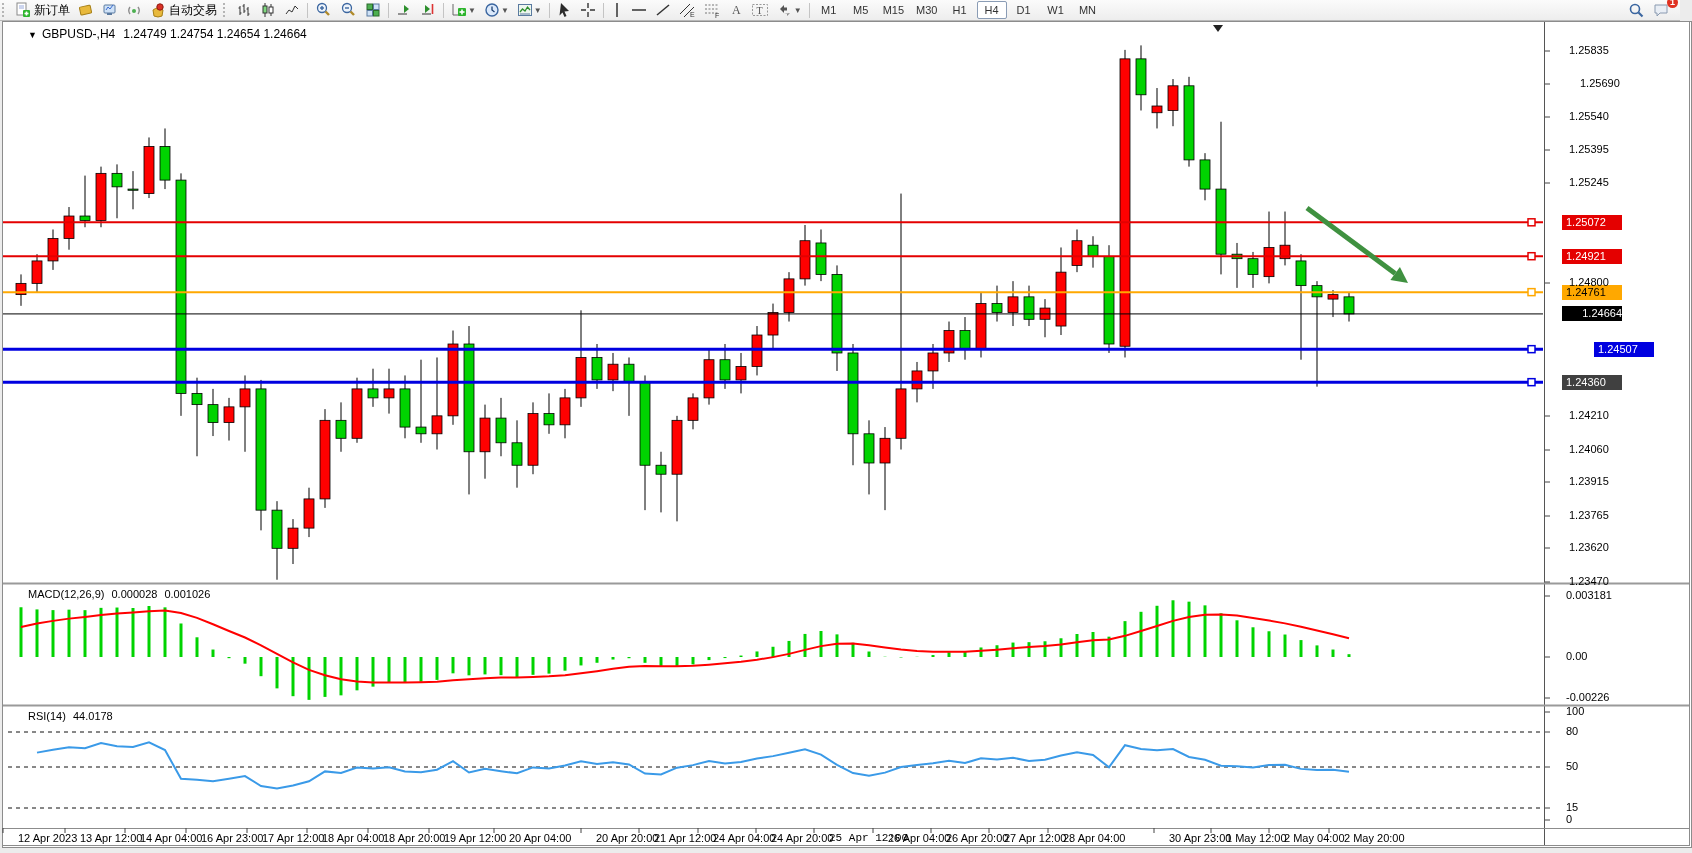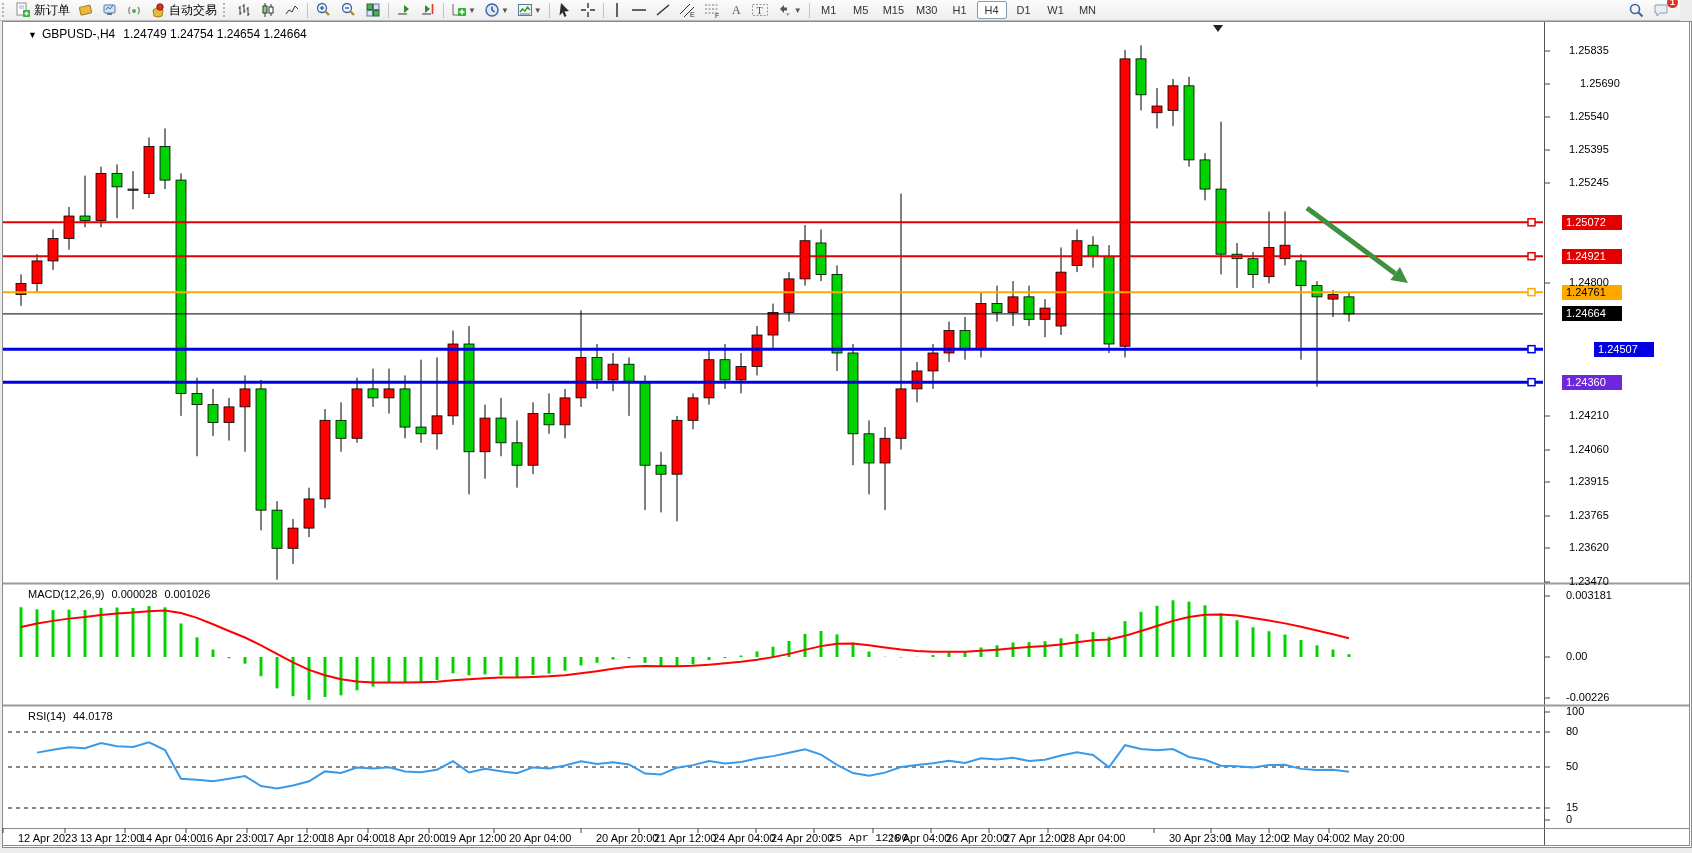--- a/index.html
+++ b/index.html
@@ -609,23 +609,23 @@
       <span style="margin-left:4px;margin-top:20px;">0.000028</span>
       <span style="margin-left:4px;">0.001026</span>
     </div>
     <div class="paneLbl" style="left:12px;top:710px;">
       <span>RSI(14)</span>
       <span style="margin-left:4px;">44.0178</span>
     </div>
   <div class="chip" style="top: 214.809px; background: rgb(228, 0, 0); color: rgb(255, 255, 255);">1.25072</div>
       <div class="chip" style="top: 248.711px; background: rgb(228, 0, 0); color: rgb(255, 255, 255);">1.24921</div>
       <div class="chip" style="top: 284.634px; background: rgb(255, 168, 0); color: rgb(0, 0, 0);">1.24761</div>
-      <div class="chip" style="top: 306.413px; background: rgb(0, 0, 0); color: rgb(255, 255, 255);">1.24664</div>
+      <div class="chip" style="top: 306.413px; background: rgb(0, 0, 0); color: rgb(255, 255, 255); text-align: right;">1.24664</div>
       <div class="chip" style="top: 341.663px; background: rgb(0, 0, 224); color: rgb(255, 255, 255); margin-left: 32px;">1.24507</div>
-      <div class="chip" style="top: 374.667px; background: #6d28d9; color: rgb(255, 255, 255);">1.24360</div>
+      <div class="chip" style="top: 374.667px; background: #404040; color: rgb(255, 255, 255);">1.24360</div>
       <div class="axlbl" style="left: 1553px; top: 44px;">1.25835</div>
       <div class="axlbl" style="left: 1553px; top: 77px; margin-left: 11px;">1.25690</div>
       <div class="axlbl" style="left: 1553px; top: 110px;">1.25540</div>
       <div class="axlbl" style="left: 1553px; top: 143px;">1.25395</div>
       <div class="axlbl" style="left: 1553px; top: 176px;">1.25245</div>
       <div class="axlbl" style="left: 1553px; top: 276px;">1.24800</div>
       <div class="axlbl" style="left: 1553px; top: 409px;">1.24210</div>
       <div class="axlbl" style="left: 1553px; top: 443px;">1.24060</div>
       <div class="axlbl" style="left: 1553px; top: 475px; text-align: center;">1.23915</div>
       <div class="axlbl" style="left: 1553px; top: 509px;">1.23765</div>

